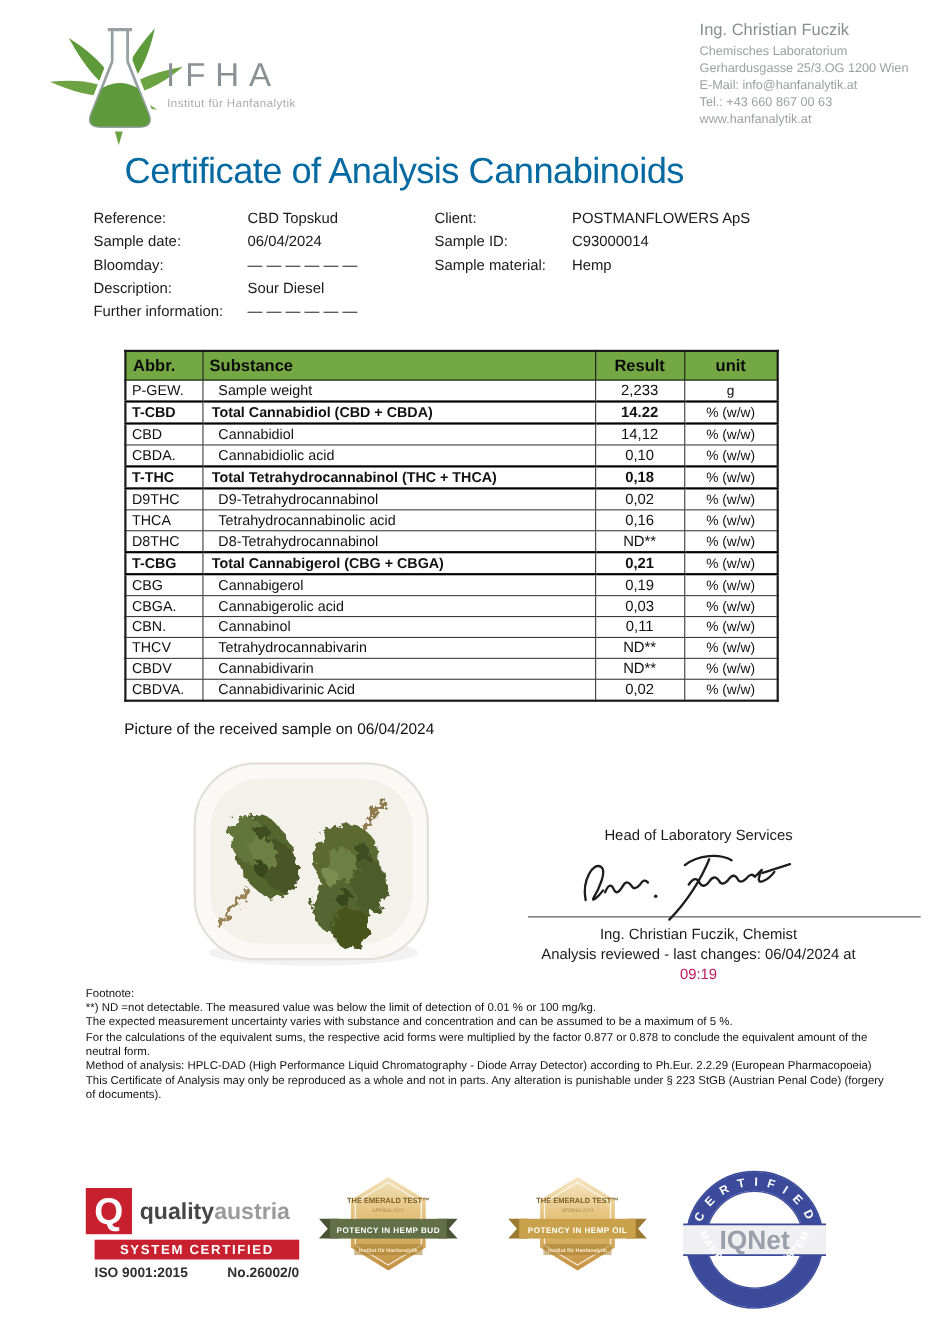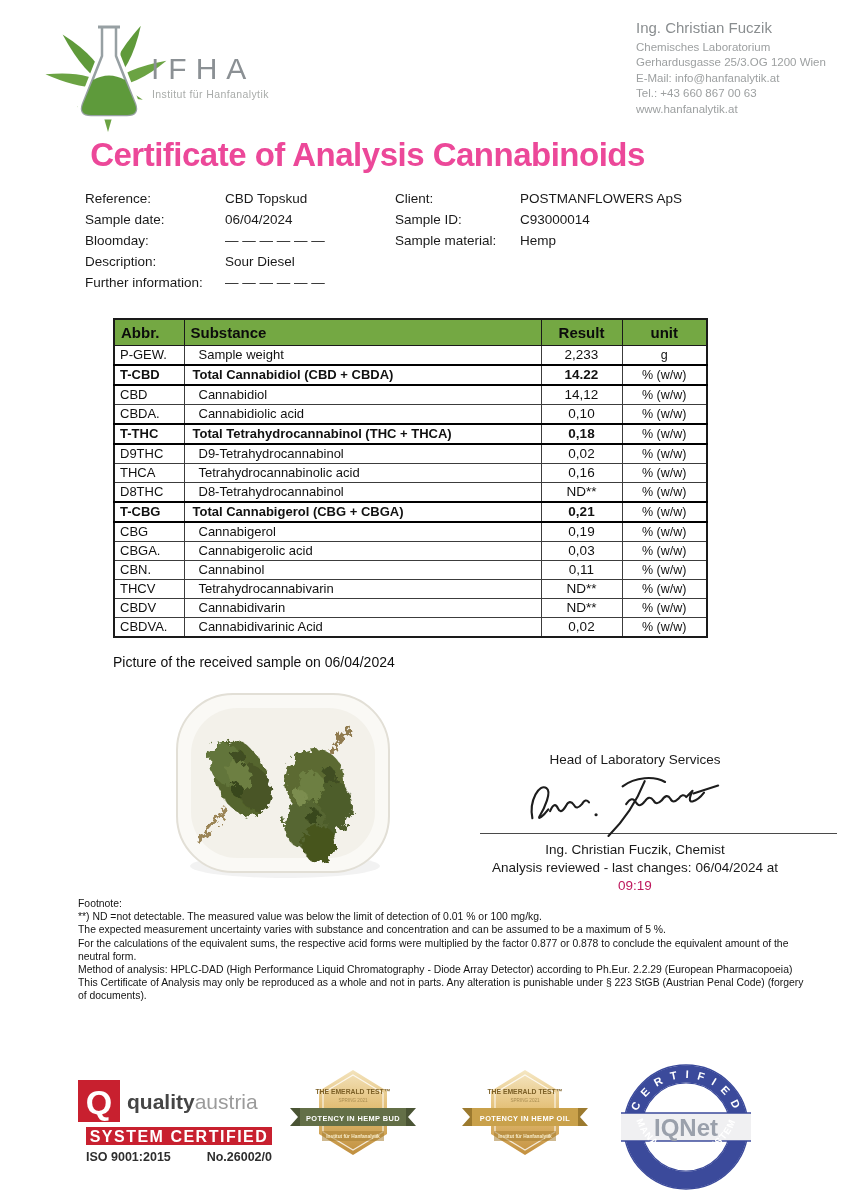--- a/index.html
+++ b/index.html
@@ -10,21 +10,21 @@
   .logo{position:absolute;left:35px;top:20px;width:280px;height:115px;}
   .logo svg{position:absolute;left:0;top:0;}
   .logo-acronym{position:absolute;left:116px;top:32px;font-size:30px;color:#8b9094;letter-spacing:9px;}
   .logo-sub{position:absolute;left:117px;top:68px;font-size:10.5px;color:#a9acaa;letter-spacing:.4px;}
   .contact{position:absolute;left:636px;top:20px;line-height:15.5px;}
   .contact-name{font-size:15px;color:#8a8e90;margin-bottom:4px;}
   .contact-line{font-size:11.5px;color:#9da0a1;}
 
   
   .title{position:absolute;left:0;top:136px;width:735px;text-align:center;
-         font-size:33px;font-weight:bold;letter-spacing:-.5px;color:#ec4899;}
+         font-size:33px;font-weight:normal;letter-spacing:-.5px;color:#0369a1;}
 
   
   .info-left{position:absolute;left:85px;top:188px;}
   .info-right{position:absolute;left:395px;top:188px;}
   .info-row{display:grid;line-height:21px;font-size:13.5px;color:#1a1a1a;}
   .info-left .info-row{grid-template-columns:140px auto;}
   .info-right .info-row{grid-template-columns:125px auto;}
 
   
   .results{position:absolute;left:113px;top:318px;width:593px;border-collapse:collapse;
@@ -58,24 +58,24 @@
   .sig-time{position:absolute;left:0;top:878px;width:390px;text-align:center;font-size:13.5px;color:#be185d;}
 
   
   .footnote{position:absolute;left:78px;top:897px;width:726px;font-size:10.4px;line-height:13.2px;color:#141414;}
   .footnote p{margin:0;}
 
   
   .qa{position:absolute;left:78px;top:1080px;width:195px;height:90px;}
   .qa-square{position:absolute;left:0;top:0;width:42px;height:42px;background:#c8202f;
              color:#fff;font-weight:bold;font-size:34px;text-align:center;line-height:44px;}
-  .qa-brand{position:absolute;left:49px;top:10px;font-size:21px;}
+  .qa-brand{position:absolute;left:49px;top:10px;font-size:21px;font-weight:bold;}
   .qa-brand b{color:#454545;} .qa-brand span{color:#9b9b9b;}
   .qa-banner{position:absolute;left:8px;top:47px;width:186px;height:18px;background:#c8202f;
-             color:#fff;font-weight:bold;font-size:16px;letter-spacing:1.5px;text-align:center;line-height:19px;}
+             color:#fff;font-weight:bold;font-size:12px;letter-spacing:1.5px;text-align:center;line-height:19px;}
   .qa-iso{position:absolute;left:8px;top:70px;width:186px;display:flex;justify-content:space-between;
           font-size:12.5px;font-weight:bold;color:#2e2e2e;}
   .emerald-bud{position:absolute;left:278px;top:1066px;}
   .emerald-oil{position:absolute;left:450px;top:1066px;}
   .iqnet{position:absolute;left:621px;top:1062px;}
 </style>
 </head>
 <body>
 
 <div id="page">

